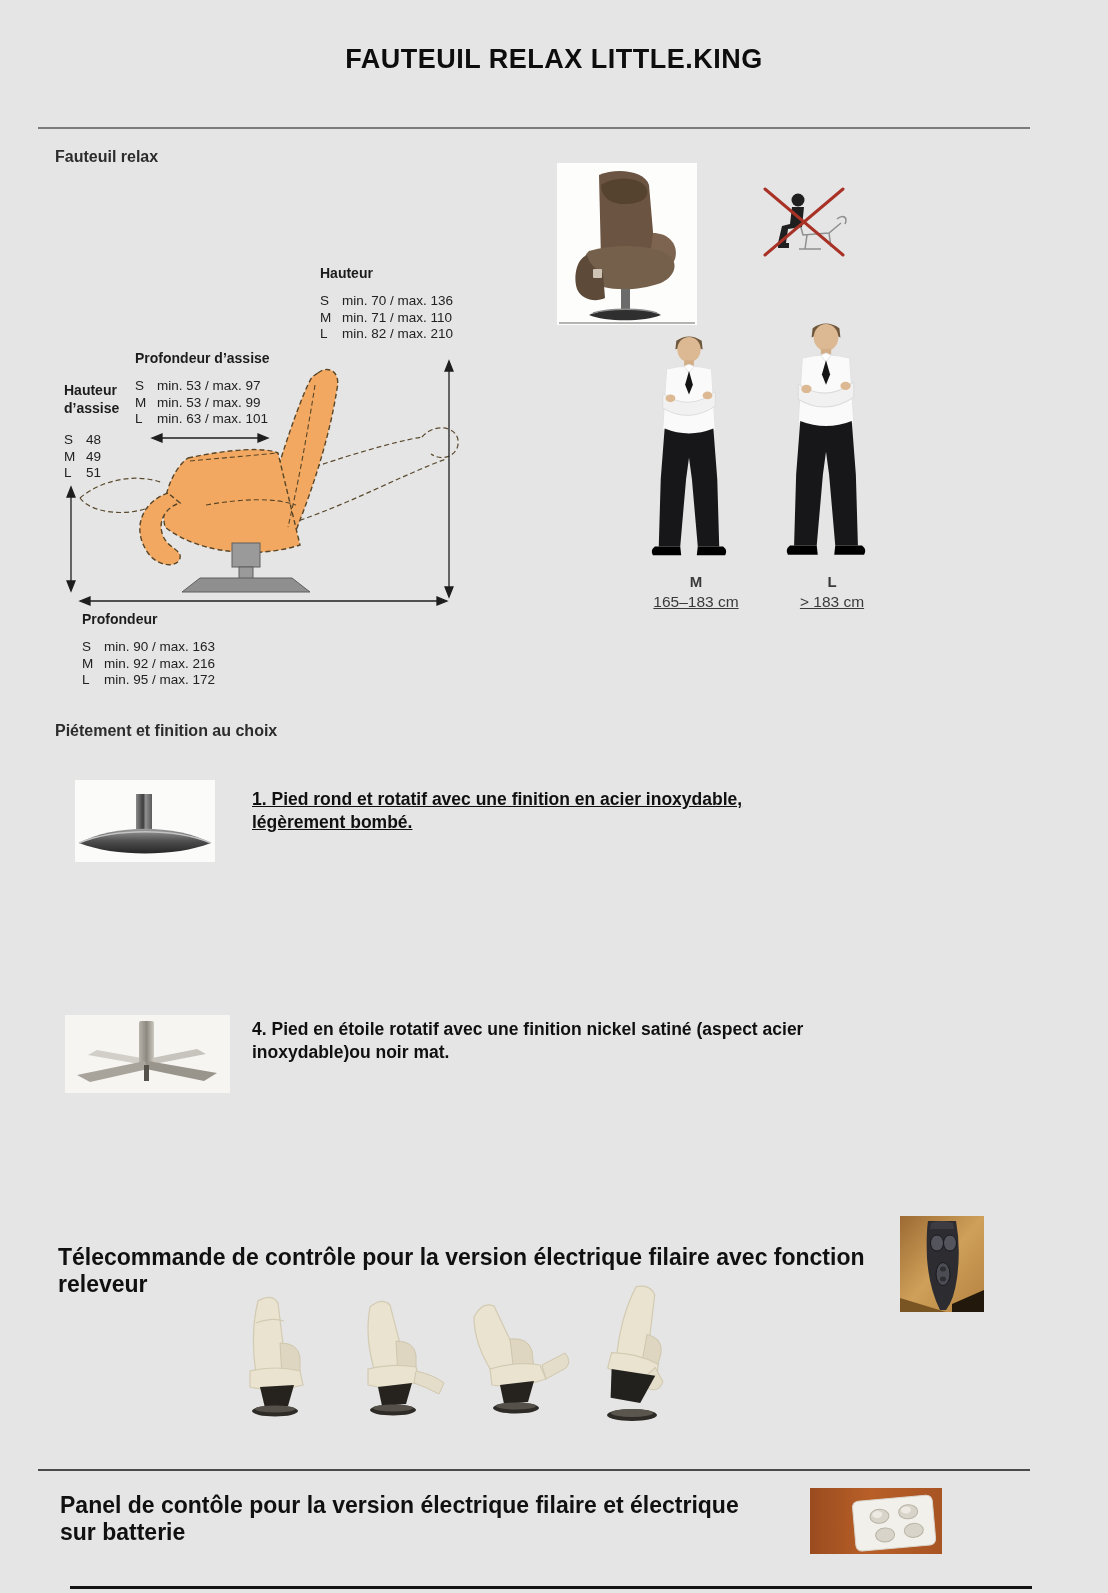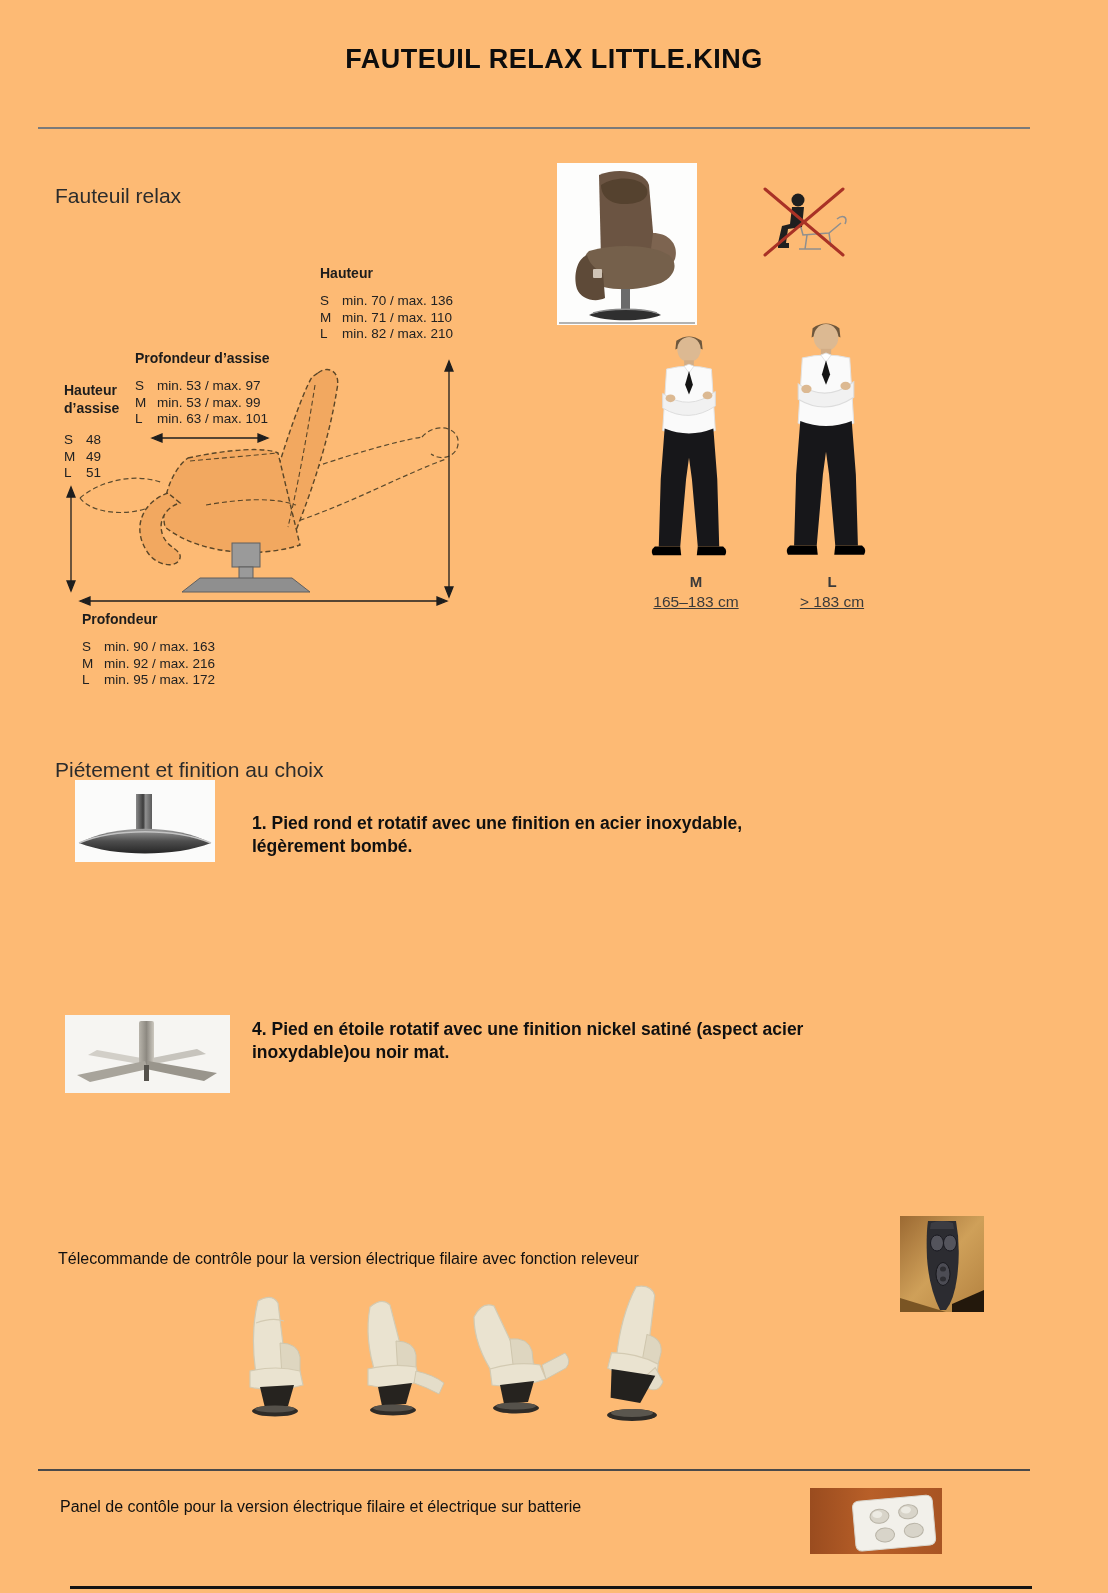--- a/index.html
+++ b/index.html
@@ -1,37 +1,37 @@
 <!DOCTYPE html>
 <html><head>
 <meta charset="utf-8">
 <style>
   * { margin:0; padding:0; box-sizing:border-box; }
   html,body { background:#ffffff; }
   .page {
     position:relative; width:1108px; height:1593px;
-    background:#fdba74; overflow:hidden;
+    background:#e5e5e5; overflow:hidden;
     font-family:"Liberation Sans", sans-serif; color:#1a1a1a;
   }
   .abs { position:absolute; }
   .page-title {
     position:absolute; top:44px; left:0; width:100%;
     text-align:center; font-size:27px; font-weight:bold;
     letter-spacing:0.5px; color:#0d0d0d;
   }
   .hr { position:absolute; height:2px; background:#7a7a7a; }
   .hr.dark { background:#4a4a4a; }
   .bottom-line { position:absolute; height:3px; background:#141414; }
-  .h2 { position:absolute; font-size:21px; font-weight:normal; color:#2c2c2c;margin-top:36px; }
+  .h2 { position:absolute; font-size:16px; font-weight:bold; color:#2c2c2c; }
   .spec-label { font-weight:bold; font-size:14px; color:#1c1c1c; line-height:18px; }
   .spec-rows { margin-top:11px; }
   .spec-row { display:flex; font-size:13.5px; line-height:16.5px; color:#222; }
   .spec-row .sz { width:22px; flex:0 0 22px; }
   .opt-text { position:absolute; font-size:17.5px; font-weight:bold; color:#101010; line-height:1.32; }
-  .caption { position:absolute; font-size:16px; font-weight:normal; color:#101010;margin-top:6px; }
+  .caption { position:absolute; font-size:23px; font-weight:bold; color:#101010; }
   .size-label { position:absolute; width:120px; text-align:center; color:#3a3a3a; }
   .size-letter { font-weight:bold; font-size:15px; line-height:19px; }
   .size-range { font-size:15.5px; line-height:21px;text-decoration:underline; }
   .chair-strip { position:absolute; display:flex; }
   .chair-pose { width:120px; height:144px; }
   svg { display:block; }
 </style>
 </head>
 <body>
 
@@ -250,21 +250,21 @@
             <stop offset="0.5" stop-color="#4e4e4e"></stop>
             <stop offset="1" stop-color="#262626"></stop>
         </linearGradient>
       </defs>
       <rect width="140" height="82" fill="#fbfbfa"></rect>
       <rect x="61" y="14" width="16" height="42" fill="url(#gm1)"></rect>
       <path d="M4 63 C40 44 100 44 136 63 C100 77 40 77 4 63 Z" fill="url(#gm2)"></path>
       <path d="M4 63 C40 48 100 48 136 63" fill="none" stroke="#c4c4c4" stroke-width="1.5"></path>
     </svg>
   </div>
-  <div class="opt-text" style="top:812px; left:252px; width:580px;">1. Pied rond et rotatif avec une finition en acier inoxydable, légèrement bombé.</div>
+  <div class="opt-text" style="top:788px; left:252px; width:580px;text-decoration:underline;">1. Pied rond et rotatif avec une finition en acier inoxydable, légèrement bombé.</div>
 
   <div class="abs" style="top:1015px; left:65px;">
     <svg width="165" height="78" viewBox="0 0 165 78">
       <defs>
         <linearGradient id="gm3" x1="0" y1="0" x2="1" y2="0">
           <stop offset="0" stop-color="#b8b4ab"></stop>
             <stop offset="0.5" stop-color="#8d8981"></stop>
             <stop offset="1" stop-color="#ccc8bf"></stop>
         </linearGradient>
       </defs>

